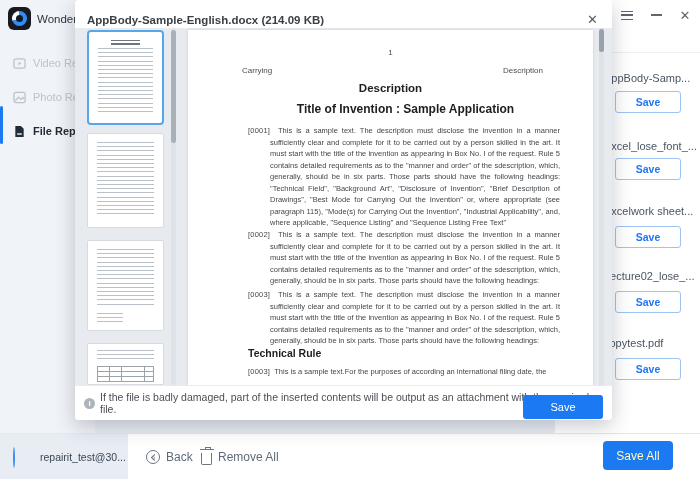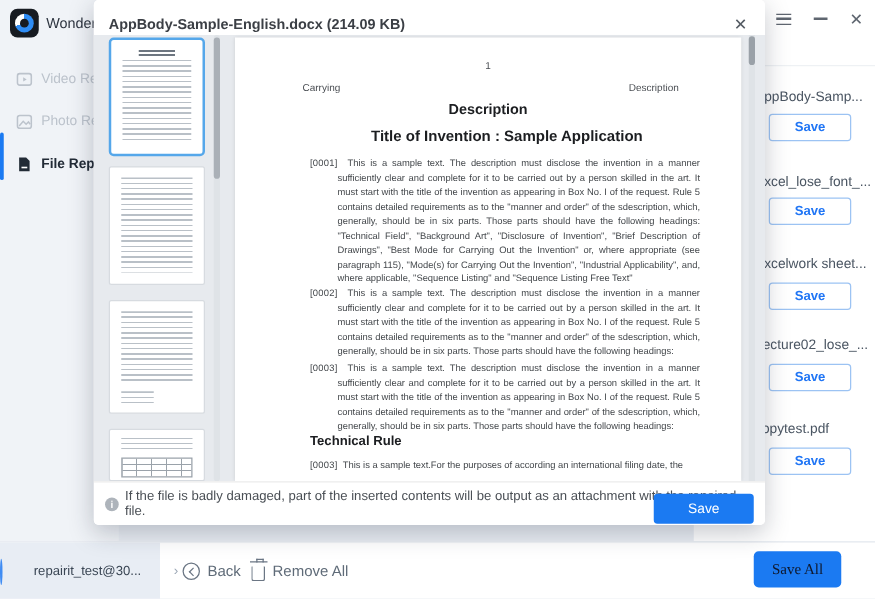--- a/index.html
+++ b/index.html
@@ -28,36 +28,36 @@
   .menu-bars::after{ content:""; position:absolute; left:0; top:2.6px; width:12px; height:1.5px; background:#5f6670; }
   .min-line { width:11px; height:1.5px; background:#5f6670; }
   .x-glyph { font-size:13px; line-height:1; }
   .panel-sep { position:absolute; left:57px; top:52px; right:0; height:1px; background:#eef1f4; }
   .file-row-name { position:absolute; left:49px; width:92px; font-size:11px; color:#4a5562; white-space:nowrap; overflow:hidden; }
   .save-outline { position:absolute; left:60px; width:66px; height:22px; background:#fff; border:1px solid #9cc3f3; border-radius:3px;
                   color:#2176f5; font-size:10.5px; font-weight:bold; display:flex; align-items:center; justify-content:center; cursor:pointer; }
 
   
   .bottom-bar { position:absolute; left:0; top:433px; width:700px; height:46px; background:#ffffff; border-top:1px solid #e3e8ee; z-index:3; }
-  .account { position:absolute; left:0; top:0; width:128px; height:46px; background:#e8edf4; display:flex; align-items:center; gap:25px; cursor:pointer; }
+  .account { position:absolute; left:0; top:0; width:128px; height:46px; background:#e8edf4; display:flex; align-items:center; padding-left:13px; gap:25px; cursor:pointer; }
   .avatar { width:21px; height:21px; border-radius:50%; border:1.5px solid #3f8cf3; background:#eaf2fe; position:relative; overflow:hidden; }
   .avatar::before { content:""; position:absolute; left:6px; top:3.5px; width:6px; height:6px; border-radius:50%; background:#3f8cf3; }
   .avatar::after { content:""; position:absolute; left:3px; top:11px; width:12px; height:9px; border-radius:6px 6px 0 0; background:#3f8cf3; }
   .account-label { font-size:10.5px; color:#3a4654; }
   .chev { color:#9aa6b4; font-size:11px; margin-left:1px; }
   .bar-action { position:absolute; top:0; height:46px; display:flex; align-items:center; gap:6px; color:#5f6b78; font-size:12px; cursor:pointer; }
   .back-action { left:146px; }
   .remove-action { left:201px; }
   .circle-arrow { width:14px; height:14px; border:1.2px solid #6b7684; border-radius:50%; position:relative; }
   .circle-arrow::after { content:""; position:absolute; left:5px; top:3.8px; width:4px; height:4px; border-left:1.3px solid #6b7684; border-bottom:1.3px solid #6b7684; transform:rotate(45deg); }
   .trash { width:11px; height:12px; border:1.2px solid #6b7684; border-top:none; border-radius:0 0 2px 2px; position:relative; margin-top:3px; }
   .trash::before { content:""; position:absolute; left:-2.5px; top:-3.5px; width:14px; height:1.3px; background:#6b7684; }
   .trash::after { content:""; position:absolute; left:2.5px; top:-6px; width:4px; height:2px; border:1.2px solid #6b7684; border-bottom:none; }
   .save-all { position:absolute; left:603px; top:7px; width:70px; height:29px; background:#1b7af2; border:none; border-radius:4px;
-              color:#0f172a; font-size:12px; display:flex; align-items:center; justify-content:center; cursor:pointer; font-family:Liberation Serif, serif; }
+              color:#fef9c3; font-size:12px; display:flex; align-items:center; justify-content:center; cursor:pointer; font-family:Liberation Sans, sans-serif; }
 
   
   .modal { position:absolute; left:75px; top:0; width:537px; height:420px; background:#ffffff; border-radius:4px;
            box-shadow:0 6px 20px rgba(30,40,60,.25); z-index:10; overflow:hidden; }
   .modal-title-bar { position:absolute; left:0; top:0; right:0; height:40px; background:#fff; border-bottom:1px solid #ededed;
                      display:flex; align-items:center; padding:0 10px 0 12px; }
   .modal-title { font-size:11.5px; font-weight:bold; color:#3b3f45; }
   .modal-close { margin-left:auto; color:#555c64; font-size:13px; cursor:pointer; padding:2px 4px; }
 
   .modal-content { position:absolute; left:0; top:28px; right:0; height:357px; background:#e7eaee; }

